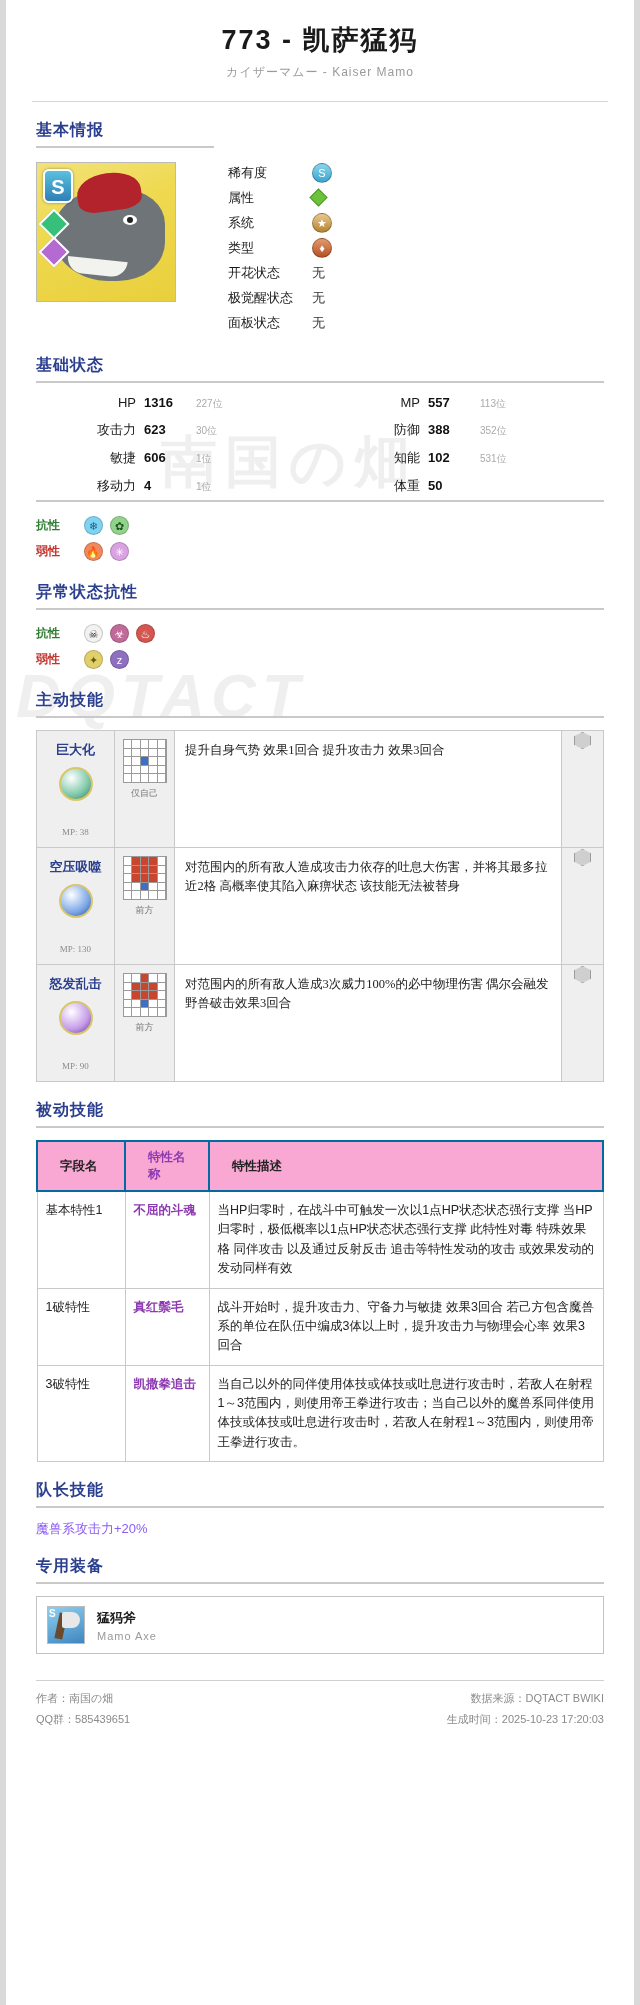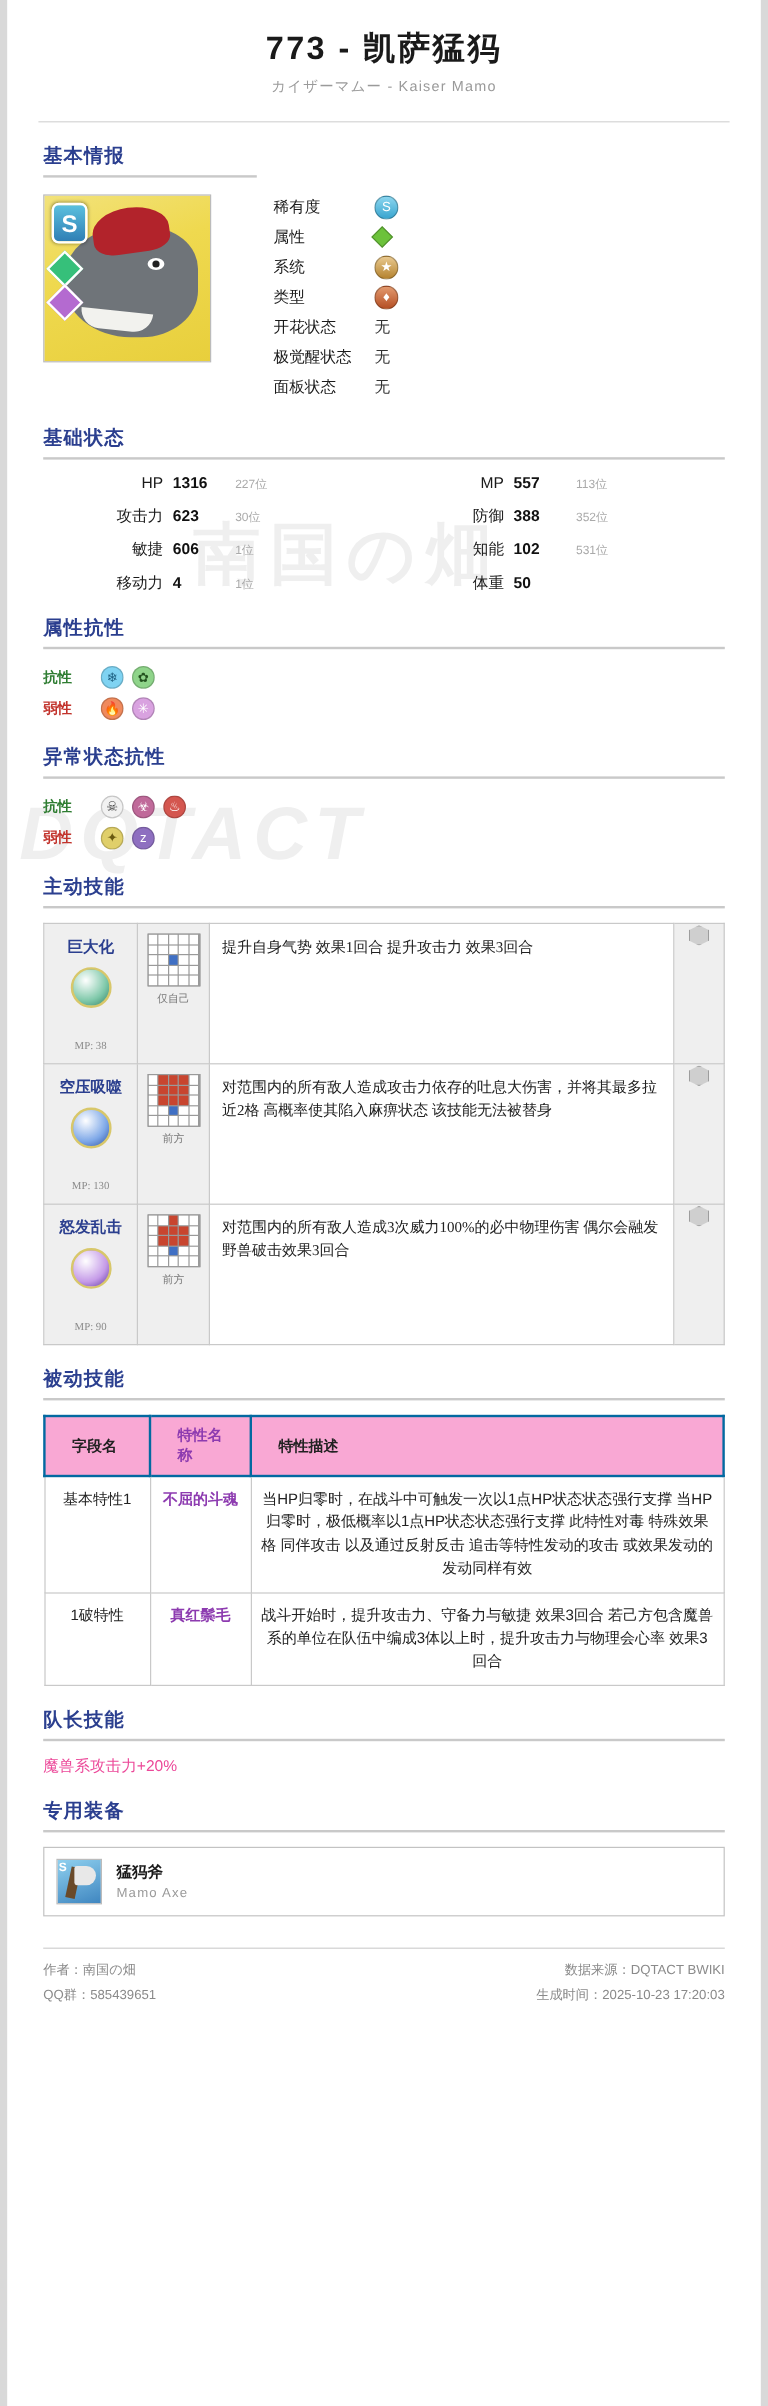--- a/index.html
+++ b/index.html
@@ -218,27 +218,27 @@
     background:#cfcfcf; border:1px solid #9d9d9d;
     clip-path:polygon(50% 0%,100% 25%,100% 75%,50% 100%,0% 75%,0% 25%);
   }
 
   
   .ptable { margin:12px 30px 0 30px; border-collapse:collapse; width:calc(100% - 60px); }
   .ptable th {
     background:#f9a8d4; border:2px solid #0369a1; font-size:12.5px;
     padding:7px 22px; text-align:left; font-weight:bold; color:#222;
   }
-  .ptable td { border:1px solid #c9c9c9; padding:9px 8px; font-size:12.5px; vertical-align:top; line-height:1.55;text-align:center; }
+  .ptable td { border:1px solid #c9c9c9; padding:9px 8px; font-size:12.5px; vertical-align:top; line-height:1.55; }
   .ptable .c1 { width:88px; }
   .ptable .c2 { width:84px; color:#8d3bb0; font-weight:bold; }
   .ptable .c3 { color:#222; }
 
   
-  .leader-text { margin:12px 30px 0 30px; font-size:13px; color:#ec4899; }
+  .leader-text { margin:12px 30px 0 30px; font-size:13px; color:#8b5cf6; }
 
   
   .equip-box {
     margin:12px 30px 0 30px;
     border:1px solid #c3c3c3;
     display:flex; align-items:center;
     padding:9px 10px;
     background:#fff;
   }
   .equip-icon {
@@ -374,21 +374,20 @@
         <span class="v">4</span>
         <span class="rank">1位</span>
       </div>
       <div class="stat">
         <span class="k">体重</span>
         <span class="v">50</span>
         <span class="rank"></span>
       </div>
     </div>
 
-    <div class="section-head">属性抗性</div>
     <div class="section-rule"></div>
     <div class="res-block">
       <div class="res-row">
         <span class="res-label good">抗性</span>
         <span class="ico ice">❄</span>
         <span class="ico wind">✿</span>
       </div>
       <div class="res-row">
         <span class="res-label bad">弱性</span>
         <span class="ico fire">🔥</span>
@@ -556,20 +555,25 @@
       <tr>
         <td class="c1">基本特性1</td>
         <td class="c2">不屈的斗魂</td>
         <td class="c3">当HP归零时，在战斗中可触发一次以1点HP状态状态强行支撑 当HP归零时，极低概率以1点HP状态状态强行支撑 此特性对毒 特殊效果格 同伴攻击 以及通过反射反击 追击等特性发动的攻击 或效果发动的发动同样有效</td>
       </tr>
       <tr>
         <td class="c1">1破特性</td>
         <td class="c2">真红鬃毛</td>
         <td class="c3">战斗开始时，提升攻击力、守备力与敏捷 效果3回合 若己方包含魔兽系的单位在队伍中编成3体以上时，提升攻击力与物理会心率 效果3回合</td>
       </tr>
+      <tr>
+        <td class="c1">3破特性</td>
+        <td class="c2">凯撒拳追击</td>
+        <td class="c3">当自己以外的同伴使用体技或体技或吐息进行攻击时，若敌人在射程1～3范围内，则使用帝王拳进行攻击；当自己以外的魔兽系同伴使用体技或体技或吐息进行攻击时，若敌人在射程1～3范围内，则使用帝王拳进行攻击。</td>
+      </tr>
     </tbody>
       </table>
 
     <div class="section-head">队长技能</div>
     <div class="section-rule"></div>
     <div class="leader-text">魔兽系攻击力+20%</div>
 
     <div class="section-head">专用装备</div>
     <div class="section-rule"></div>
     <div class="equip-box">

